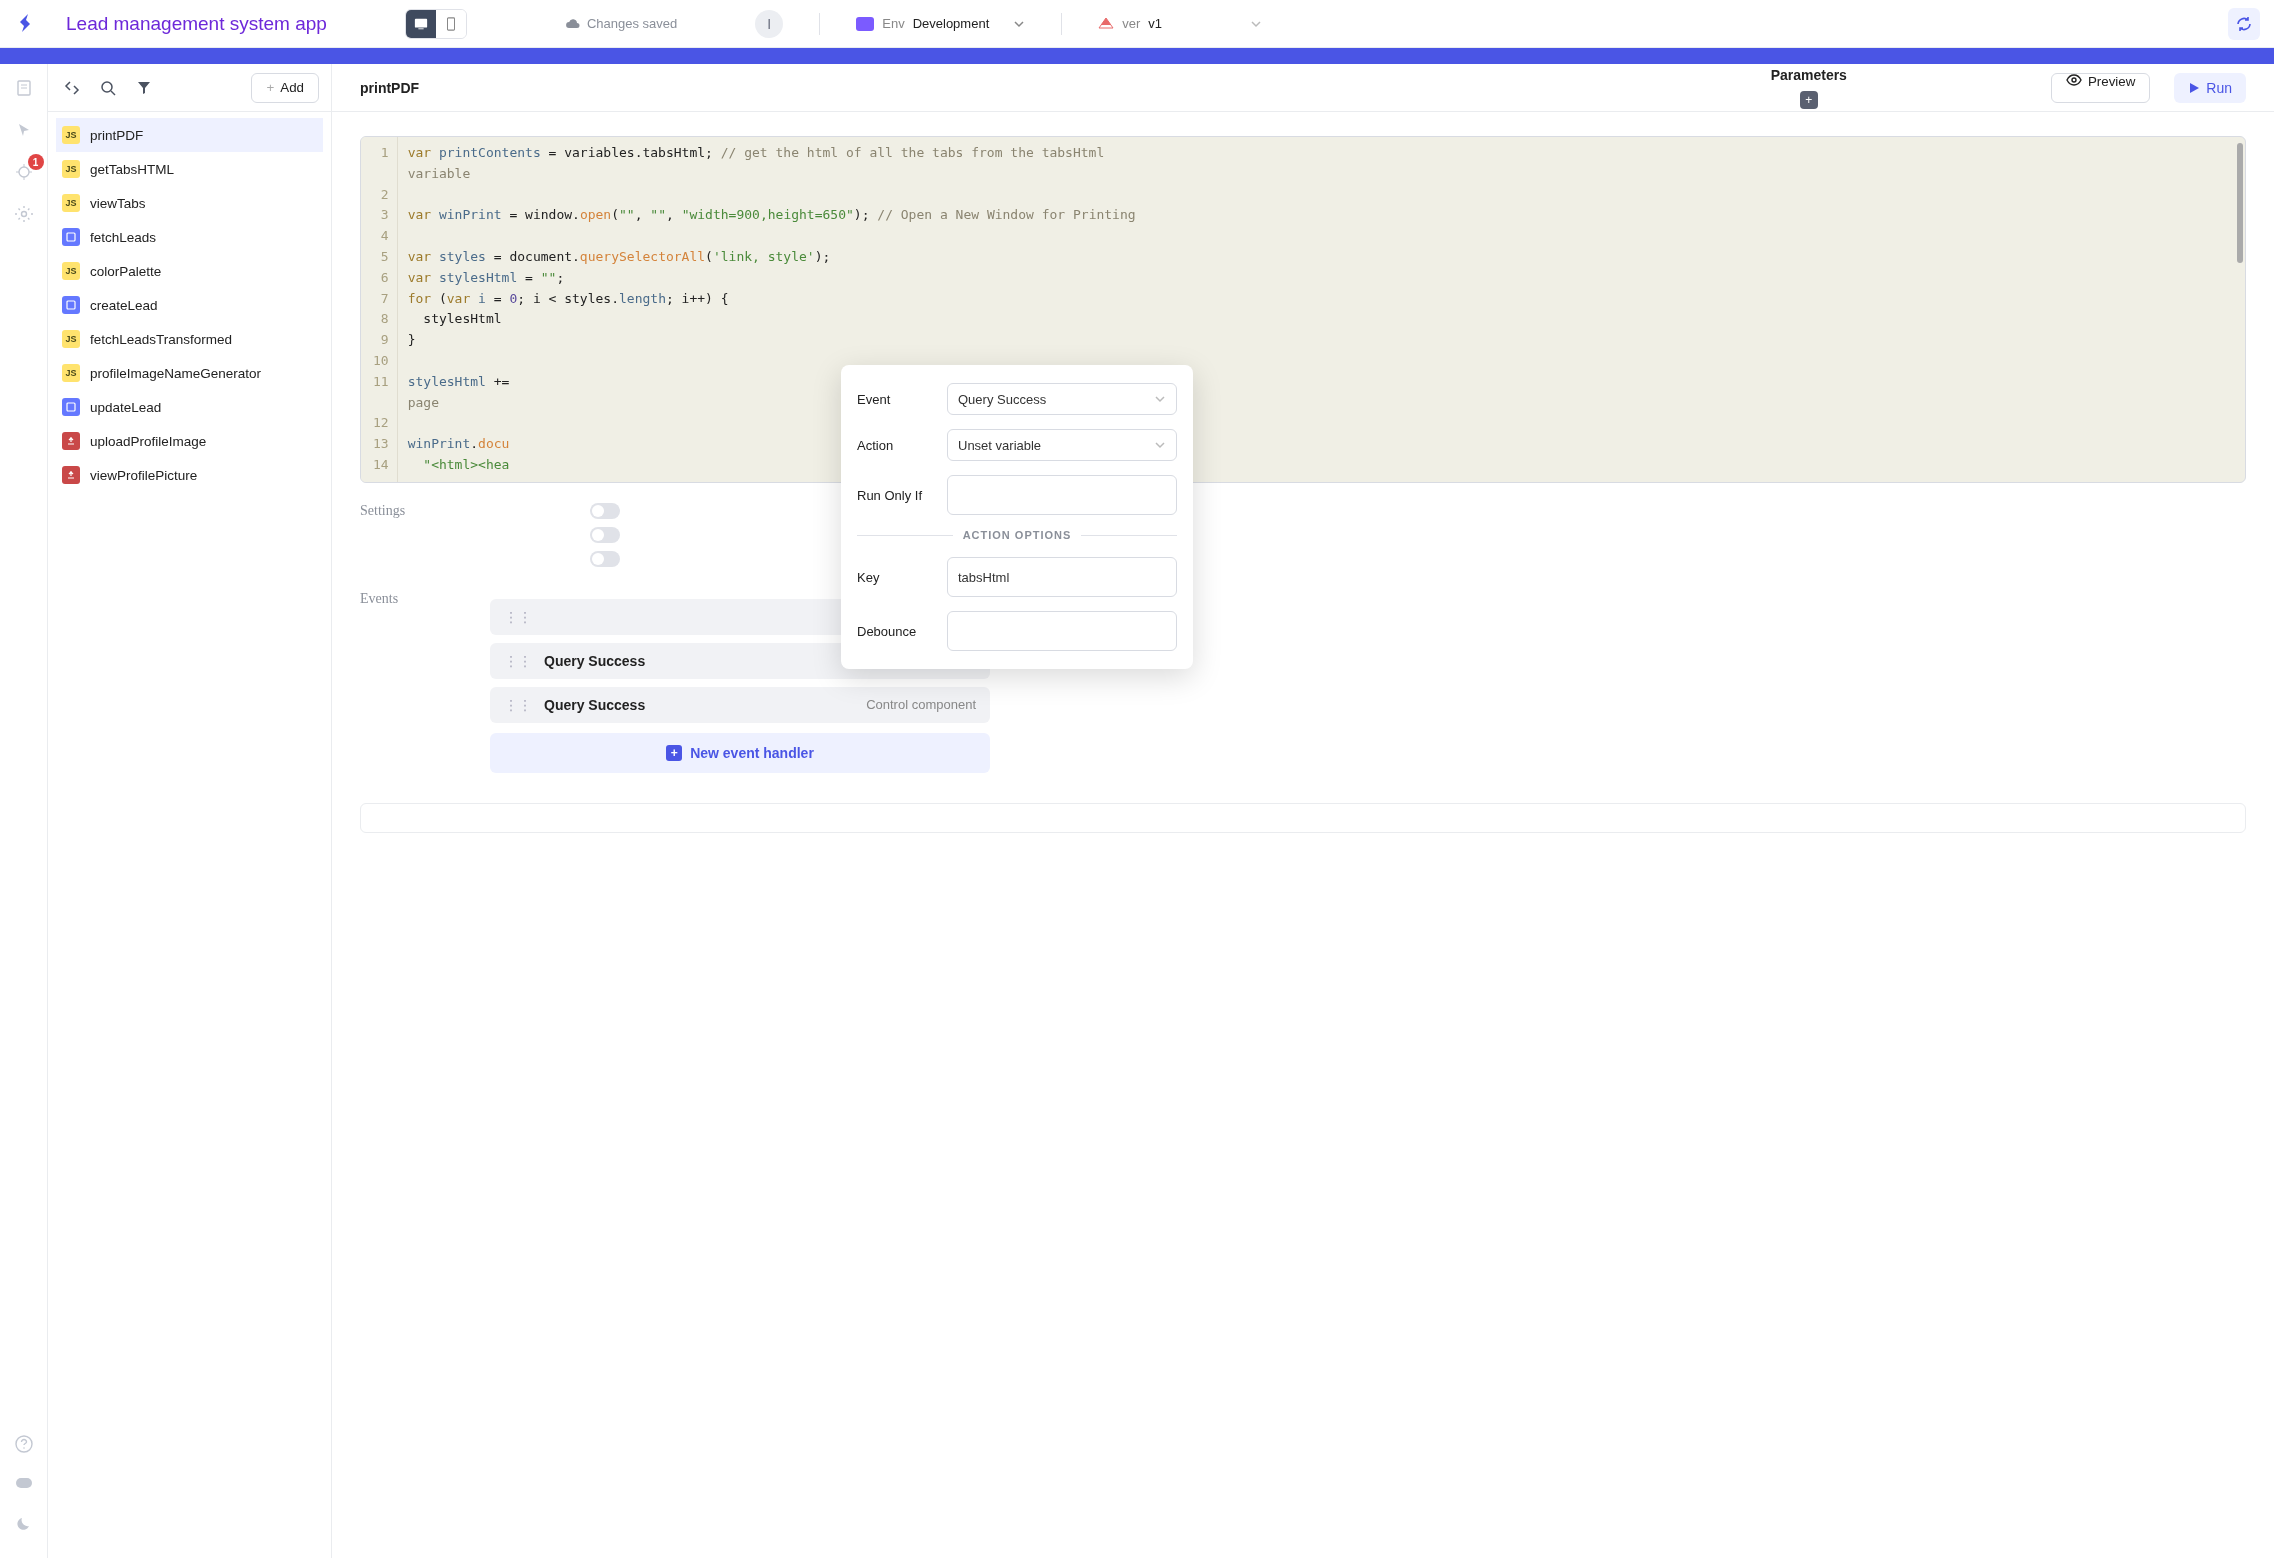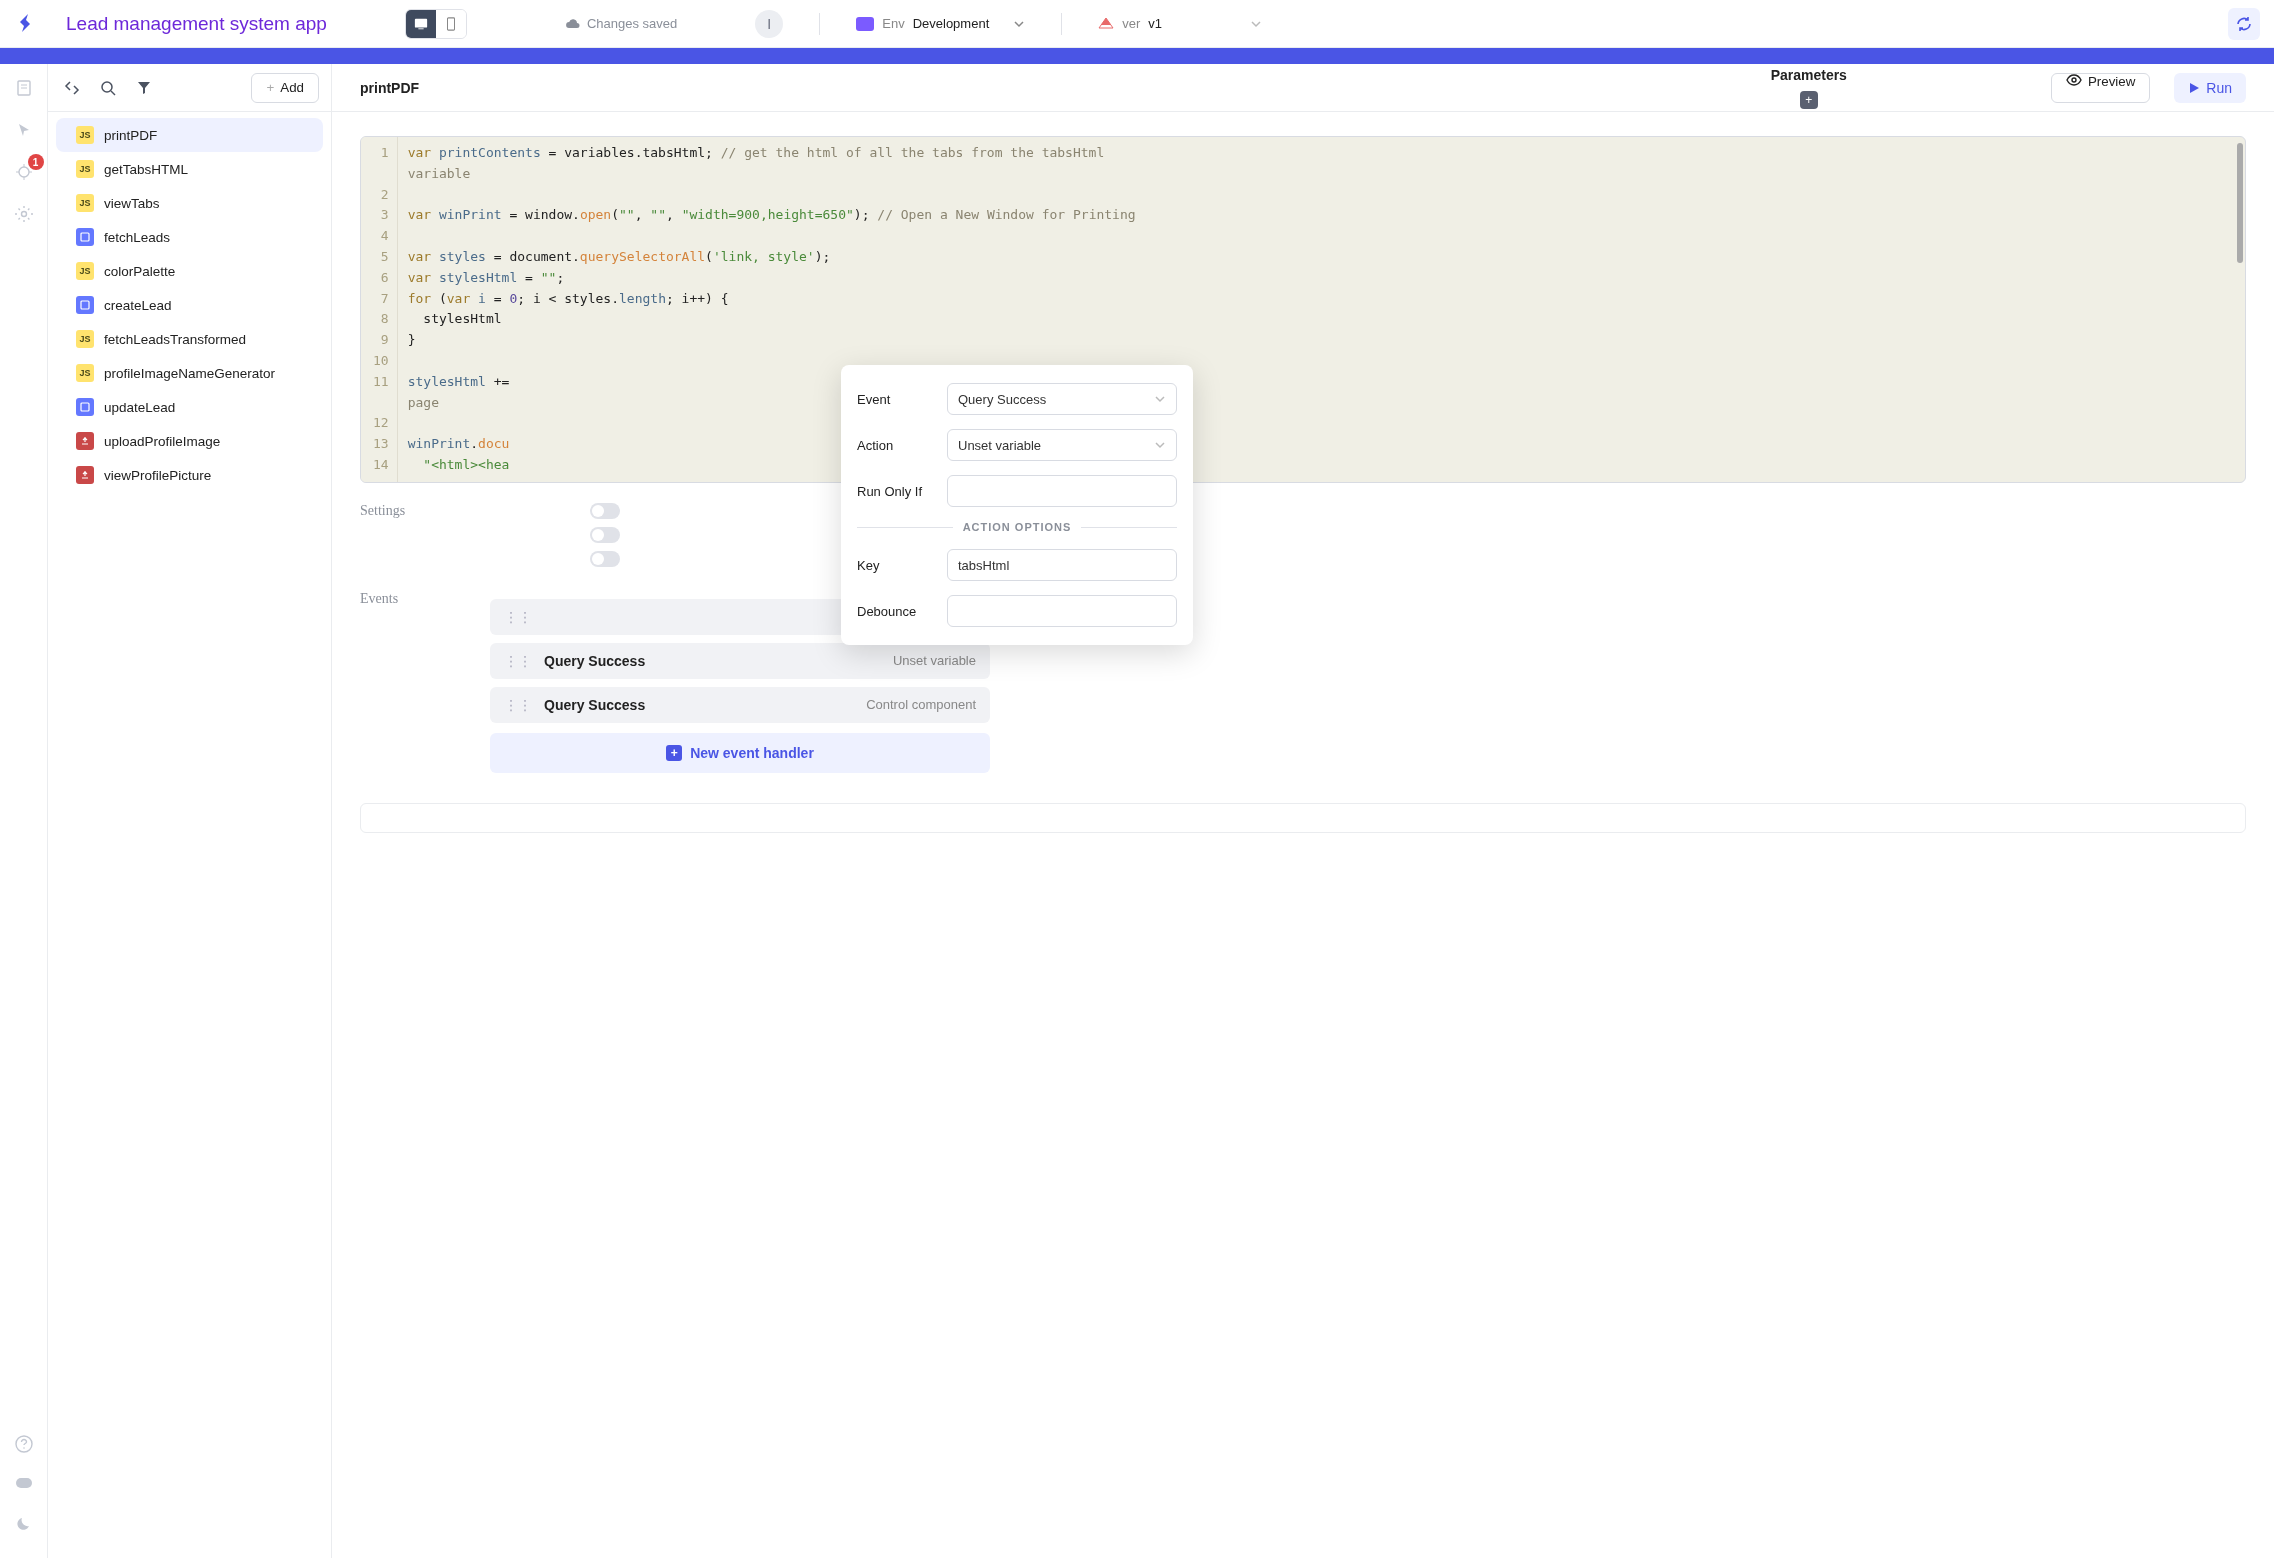--- a/index.html
+++ b/index.html
@@ -33,21 +33,21 @@
 .rail-icon { width: 28px; height: 28px; display: flex; align-items: center; justify-content: center; color: #c3c8d2; cursor: pointer; position: relative; }
 .rail-badge { position: absolute; top: -4px; right: -6px; width: 16px; height: 16px; background: #e04545; color: #fff; font-size: 10px; border-radius: 50%; display: flex; align-items: center; justify-content: center; font-weight: 600; }
 .rail-bottom { margin-top: auto; display: flex; flex-direction: column; gap: 12px; align-items: center; padding-bottom: 10px;}
 
 
 .side-panel { width: 284px; border-right: 1px solid #eaecef; display: flex; flex-direction: column; }
 .side-header { height: 48px; display: flex; align-items: center; padding: 0 12px; gap: 12px; border-bottom: 1px solid #eaecef; }
 .side-icon-btn { width: 24px; height: 24px; display: flex; align-items: center; justify-content: center; color: #4b5260; cursor: pointer; }
 .add-btn { margin-left: auto; height: 30px; padding: 0 14px; border: 1px solid #d8dbe2; border-radius: 6px; display: flex; align-items: center; gap: 6px; color: #222; font-weight: 500; cursor: pointer; background: #fff; }
 .side-list { flex: 1; overflow-y: auto; padding: 6px 8px; }
-.side-item { display: flex; align-items: center; gap: 10px; padding: 8px 20px; border-radius: 8px; cursor: pointer; font-size: 13.5px; color: #222; }
+.side-item { display: flex; align-items: center; gap: 10px; padding: 8px 6px; border-radius: 0; cursor: pointer; font-size: 13.5px; color: #222; }
 .side-item.selected { background: #eef1ff; }
 .item-icon { width: 18px; height: 18px; border-radius: 3px; display: flex; align-items: center; justify-content: center; font-size: 9px; font-weight: 700; }
 .icon-js { background: #ffe36e; color: #4a4a1a; }
 .icon-api { background: #6478ff; color: #fff; }
 .icon-upload { background: #c94848; color: #fff; }
 
 
 .content { flex: 1; display: flex; flex-direction: column; overflow: hidden; background: #fff; }
 .content-header { height: 48px; border-bottom: 1px solid #eaecef; display: flex; align-items: center; padding: 0 28px; gap: 24px; }
 .content-title { font-weight: 600; color: #222; }
@@ -83,21 +83,21 @@
 .drag-handle { color: #aab; cursor: grab; }
 .event-name { font-weight: 600; color: #222; }
 .event-action { margin-left: auto; color: #888; font-size: 13px; }
 .new-event-btn { background: #eef1ff; color: #4a55e5; border-radius: 6px; padding: 12px; display:flex; align-items:center; justify-content:center; gap:8px; font-weight:600; margin-top:10px; cursor:pointer;}
 
 
 .popup { position: absolute; left: 509px; top: 253px; width: 352px; background: #fff; border-radius: 8px; box-shadow: 0 8px 30px rgba(0,0,0,0.15); padding: 18px 16px; z-index: 50; }
 .popup-row { display: flex; align-items: center; margin-bottom: 14px; gap: 12px; }
 .popup-label { width: 78px; color: #222; font-size: 13px; }
 .popup-select { flex:1; height: 32px; border: 1px solid #d8dbe2; border-radius: 6px; padding: 0 10px; display: flex; align-items: center; justify-content: space-between; cursor: pointer; color:#333; font-size:13px;}
-.popup-input { flex:1; height: 32px; border: 1px solid #d8dbe2; border-radius: 6px; padding: 0 10px; font-size:13px; color:#333;}
+.popup-input { flex:1; height: 40px; border: 1px solid #d8dbe2; border-radius: 6px; padding: 0 10px; font-size:13px; color:#333;}
 .popup-divider { display:flex; align-items:center; gap:10px; margin: 12px 0 16px; }
 .popup-divider::before, .popup-divider::after { content:''; flex:1; height:1px; background:#e0e2e8; }
 .popup-divider span { font-size:11px; letter-spacing: 1px; color:#8a8f99; font-weight:600; }
 
 .flex-spacer { flex: 1; }
 svg { display: block; }
 
 .content-body-row { display:flex; gap:20px; align-items:flex-start; }
 .content-left-col { width: 110px; font-family: Liberation Serif, serif; }
 .content-right-col { flex:1; max-width:500px;}

